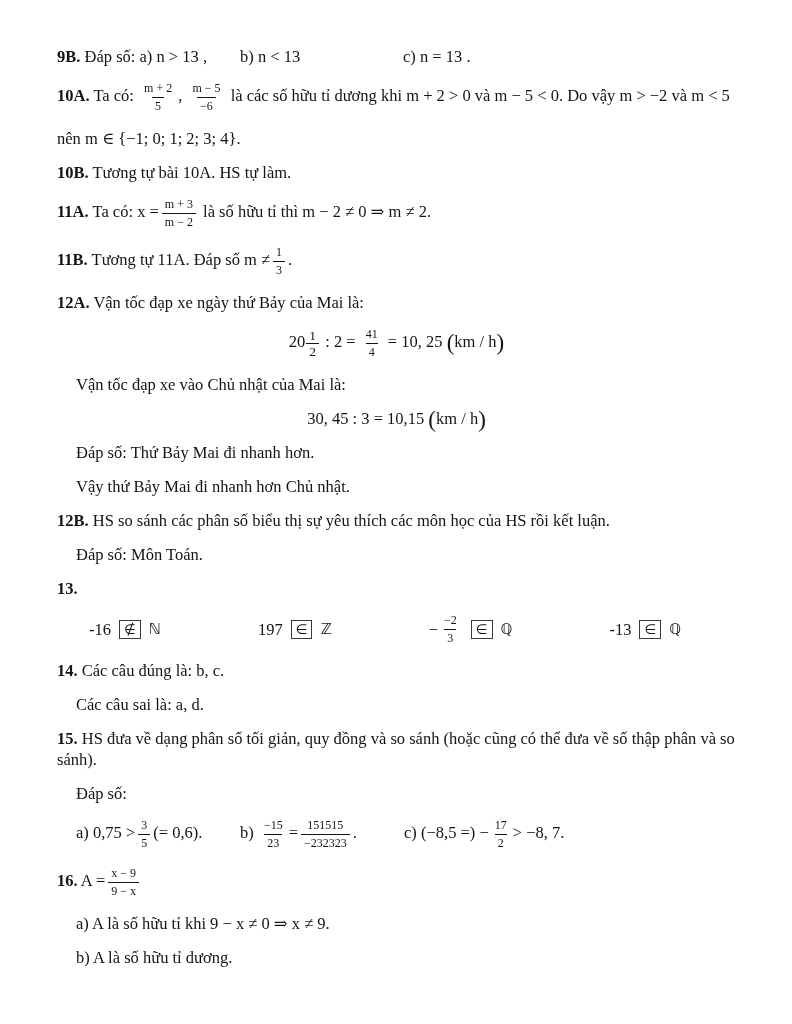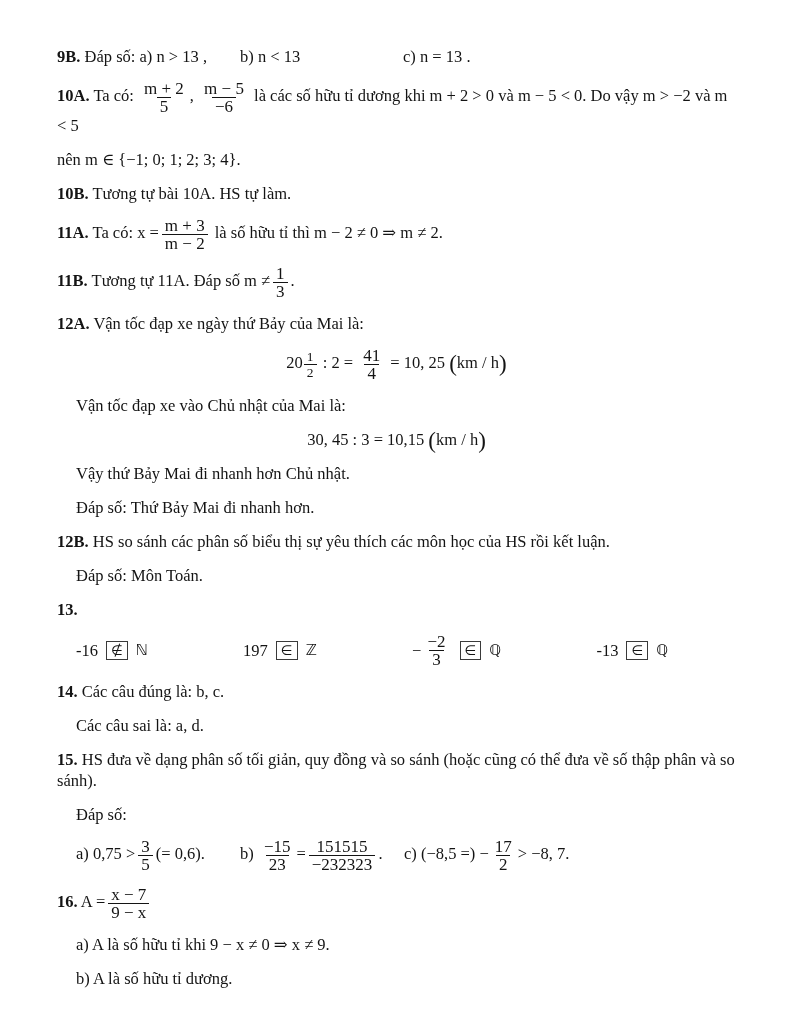--- a/index.html
+++ b/index.html
@@ -14,38 +14,38 @@
   .b   { font-weight:bold; }
   .mi  { }
   .ind { padding-left:19px; }
   .ctr { text-align:center; }
   .seg { display:inline-block; vertical-align:top; }
   .w183{ min-width:183px; }
   .w163{ min-width:163px; }
   .w164{ min-width:164px; }
   .frac {
     display:inline-flex; flex-direction:column; align-items:center;
-    vertical-align:middle; font-size:17px; line-height:17px;
+    vertical-align:middle; font-size:12px; line-height:17px;
     margin:0 3px; text-align:center;
   }
   .frac .num, .frac .den { padding:0 3px; display:block; }
   .frac .den { border-top:1px solid #141414; }
   .frac.sm { font-size:13.5px; line-height:15px; margin:0 2px 0 1px; }
   .rbox {
     display:inline-block; border:1px solid #3a3a3a;
     padding:0 4px 1px; margin:0 8px;
     font-size:13.5px; line-height:16px;
     font-family:"DejaVu Sans",sans-serif;
     vertical-align:1px;
   }
   .set { font-family:"DejaVu Sans",sans-serif; font-size:15px; }
   .bigp { font-size:23px; line-height:0; vertical-align:-3px; }
   .row13 {
     display:flex; align-items:center; justify-content:space-between;
-    width:592px; margin-left:19px;
+    width:592px; margin-left:32px;
   }
   .row13 .g { display:inline-flex; align-items:center; }
 </style>
 </head>
 <body>
 
 <div class="page">
 
   <div class="line"><span class="seg w183"><span class="b">9B.</span> <span>Đáp số: a)</span> <span class="mi">n &gt; 13</span> <span>,</span></span><span class="seg w163"><span>b)</span> <span class="mi">n &lt; 13</span></span><span class="seg"><span>c)</span> <span class="mi">n = 13</span> <span>.</span></span></div>
 
@@ -116,24 +116,24 @@
     <span class="bigp">(</span><span>km / h</span><span class="bigp">)</span>
   </div>
   <div class="line ind">
     <span>Vận tốc đạp xe vào Chủ nhật của Mai là:</span>
   </div>
   <div class="line ctr">
     <span>30, 45 : 3 = 10,15</span>
     <span class="bigp">(</span><span>km / h</span><span class="bigp">)</span>
   </div>
   <div class="line ind">
+    <span>Đáp số: Thứ Bảy Mai đi nhanh hơn.</span>
+  </div>
+  <div class="line ind">
     <span>Vậy thứ Bảy Mai đi nhanh hơn Chủ nhật.</span>
-  </div>
-  <div class="line ind">
-    <span>Đáp số: Thứ Bảy Mai đi nhanh hơn.</span>
   </div>
 
   <div class="line">
     <span class="b">12B.</span>
     <span>HS so sánh các phân số biểu thị sự yêu thích các môn học của HS rồi kết luận.</span>
   </div>
   <div class="line ind">
     <span>Đáp số: Môn Toán.</span>
   </div>
 
@@ -192,21 +192,21 @@
           <span class="num">151515</span>
           <span class="den">−232323</span>
         </span><span>.</span></span><span class="seg"><span>c)</span> <span>(−8,5 =) −</span><span class="frac">
           <span class="num">17</span>
           <span class="den">2</span>
         </span><span>&gt; −8, 7</span><span>.</span></span></div>
 
   <div class="line">
     <span class="b">16.</span>
     <span class="mi">A =</span><span class="frac">
-        <span class="num mi">x − 7</span>
+        <span class="num mi">x − 9</span>
         <span class="den mi">9 − x</span>
       </span>
   </div>
   <div class="line ind">
     <span>a)</span>
     <span class="mi">A</span>
     <span>là số hữu tỉ khi</span>
     <span class="mi">9 − x ≠ 0 ⇒ x ≠ 9</span><span>.</span>
   </div>
   <div class="line ind">

